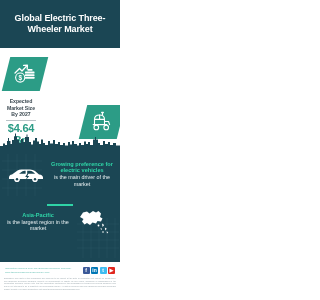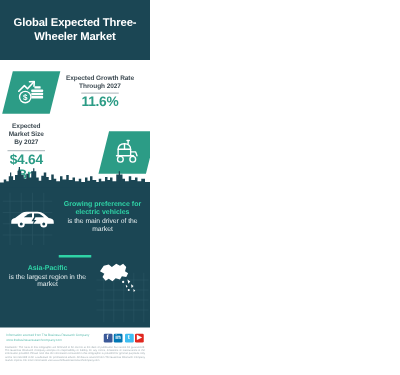--- a/index.html
+++ b/index.html
@@ -172,21 +172,21 @@
     text-align:justify;
     background:#ffffff;
   }
 </style>
 </head>
 <body>
 
 <div class="page">
 
   <div class="header">
-    <div class="header-title">Global Expected Three-Wheeler Market</div>
+    <div class="header-title">Global Electric Three-Wheeler Market</div>
   </div>
 
   <div class="stats">
 
     <div class="stat-row r1">
       <div class="badge">
         <svg width="24" height="22" viewBox="0 0 24 22" aria-hidden="true">
           <g fill="none" stroke="#ffffff" stroke-width="1.3" stroke-linecap="round" stroke-linejoin="round">
             <path d="M2 10 L6.5 5.5 L9 8 L14 2.6"></path>
             <path d="M10.6 2.4 L14.4 2.2 L14.2 6"></path>
@@ -195,25 +195,20 @@
             <rect x="12" y="8.6" width="9.5" height="1.9" rx="0.5"></rect>
             <rect x="12" y="11.2" width="9.5" height="1.9" rx="0.5"></rect>
             <rect x="12" y="13.8" width="9.5" height="1.9" rx="0.5"></rect>
             <rect x="14.5" y="5.9" width="5" height="1.9" rx="0.5"></rect>
           </g>
           <circle cx="7.2" cy="14.6" r="5.1" fill="#ffffff"></circle>
           <circle cx="7.2" cy="14.6" r="4" fill="#2c9c86"></circle>
           <text x="7.2" y="17" font-family="Liberation Sans, sans-serif" font-size="6.4" font-weight="bold" fill="#ffffff" text-anchor="middle">$</text>
         </svg>
       </div>
-      <div class="stat-text">
-        <div class="stat-label">Expected Growth Rate Through 2027</div>
-        <div class="stat-rule"></div>
-        <div class="stat-value">11.6%</div>
-      </div>
     </div>
 
     <div class="stat-row r2">
       <div class="stat-text">
         <div class="stat-label">Expected Market Size By 2027</div>
         <div class="stat-rule"></div>
         <div class="stat-value">$4.64 Bn</div>
       </div>
       <div class="badge">
         <svg width="24" height="22" viewBox="0 0 24 22" aria-hidden="true">

